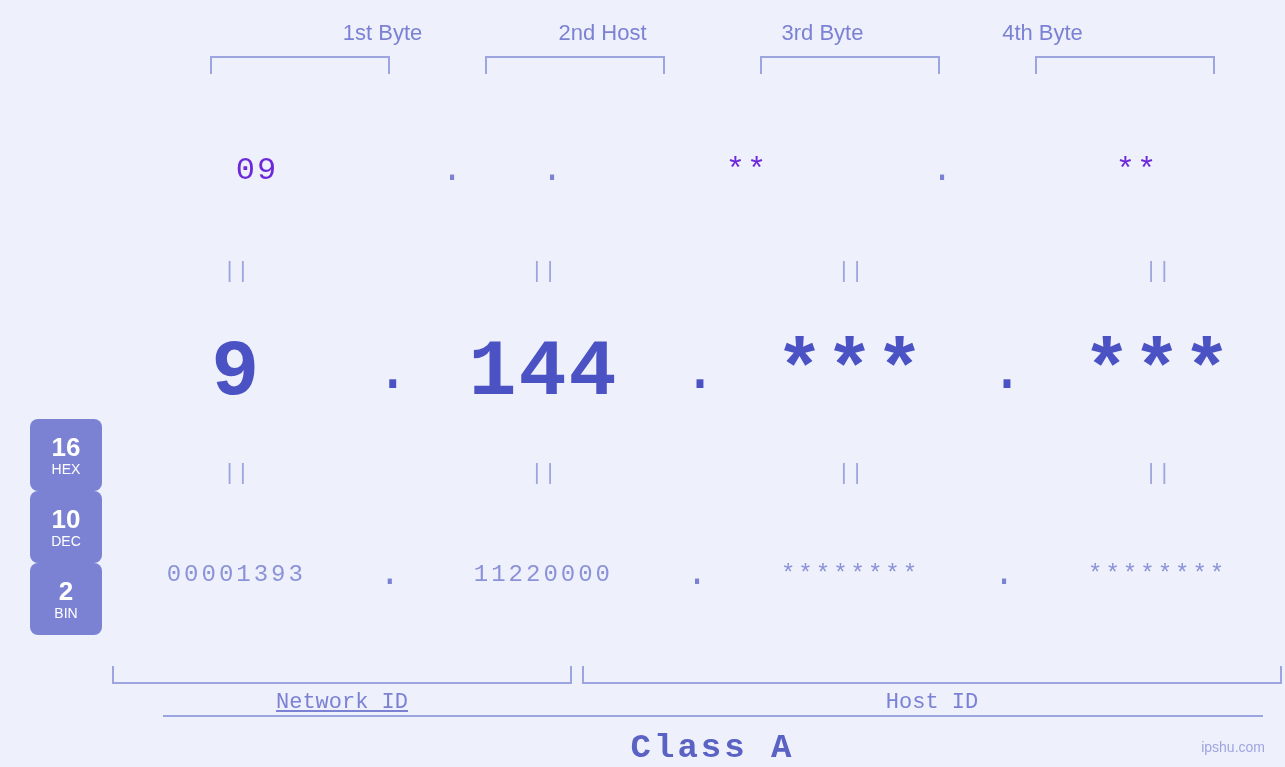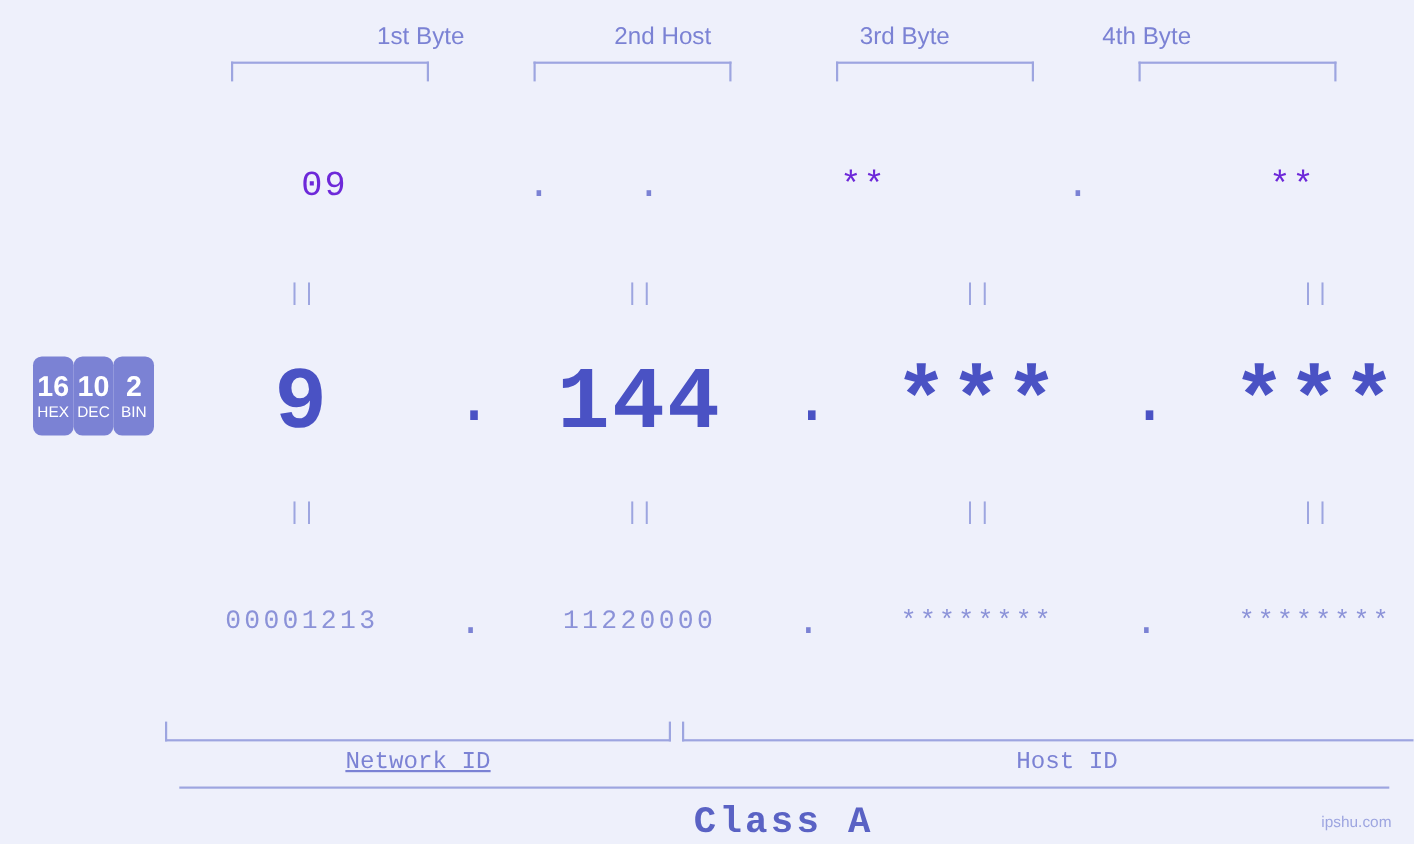--- a/index.html
+++ b/index.html
@@ -57,22 +57,22 @@
     
     .content-area {
       display: flex;
       width: 1285px;
       flex: 1;
     }
 
     
     .base-labels {
       display: flex;
-      flex-direction: row;
-      justify-content: center;
+      flex-direction: column;
+      justify-content: flex-end;
       align-items: center;
       width: 140px;
       padding: 20px 0 80px 30px;
     }
     .base-badge {
       background: #7b82d4;
       color: white;
       border-radius: 8px;
       width: 72px;
       height: 72px;
@@ -166,21 +166,20 @@
       color: #9da5e0;
     }
     .dot-spacer {
       width: 30px;
     }
 
     
     .class-section {
       width: 1100px;
       margin-left: 140px;
-      margin-top: 10px;
     }
     .class-line {
       border-top: 2px solid #9da5e0;
       margin-bottom: 12px;
     }
     .class-label {
       text-align: center;
       color: #5a62c4;
       font-size: 34px;
       font-weight: bold;
@@ -284,21 +283,21 @@
         <div class="dot-spacer"></div>
         <div class="equals-sign">||</div>
         <div class="dot-spacer"></div>
         <div class="equals-sign">||</div>
         <div class="dot-spacer"></div>
         <div class="equals-sign">||</div>
       </div>
 
       <div class="data-row">
         <div class="cell">
-          <span class="cell-value small">00001213</span>
+          <span class="cell-value small">00001393</span>
         </div>
         <div class="dot">.</div>
         <div class="cell">
           <span class="cell-value small">11220000</span>
         </div>
         <div class="dot">.</div>
         <div class="cell">
           <span class="cell-value small">********</span>
         </div>
         <div class="dot">.</div>

